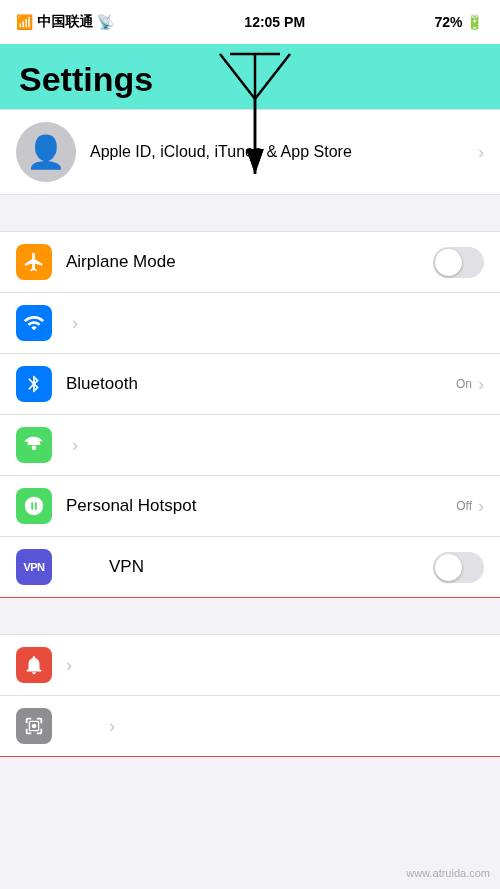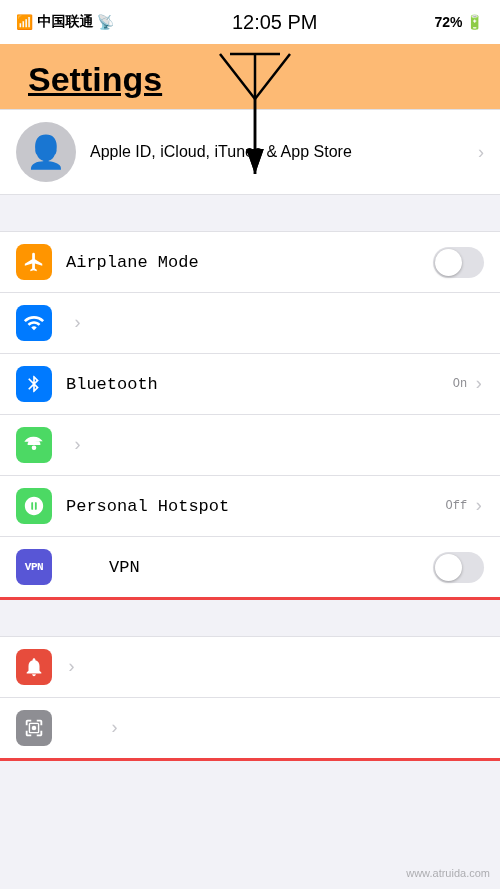--- a/index.html
+++ b/index.html
@@ -17,28 +17,27 @@
       background: #fff;
       height: 44px;
       display: flex;
       align-items: center;
       justify-content: space-between;
       padding: 0 16px;
       font-size: 15px;
       font-weight: 600;
     }
     .status-left { display: flex; align-items: center; gap: 4px; font-size: 14px; }
-    .status-center { font-size: 20px; font-weight: 400; }
+    .status-center { font-size: 14px; font-weight: 700; }
     .status-right { display: flex; align-items: flex-end; gap: 4px; font-size: 14px; }
 
     
     .header {
-      background: #fdba74;
-      padding: 16px 20px 10px 28px;
-      text-decoration: underline;
+      background: #5eead4;
+      padding: 16px 20px 10px 19px;
     }
     .header-title {
       font-size: 34px;
       font-weight: 700;
       color: #000;
     }
 
     
     .section {
       margin-bottom: 0;
@@ -80,22 +79,21 @@
     }
     .chevron {
       color: #c7c7cc;
       font-size: 18px;
     }
 
     
     .settings-group {
       background: #0f766e;
       border-top: 1px solid #e0e0e5;
-      border-bottom: 3px solid #ef4444;
-      font-family: Liberation Mono, monospace;
+      border-bottom: 1px solid #ef4444;
     }
     .settings-row {
       display: flex;
       align-items: center;
       padding: 12px 16px;
       min-height: 56px;
       background: #fff;
       border-bottom: 1px solid #e0e0e5;
       cursor: pointer;
       position: relative;

